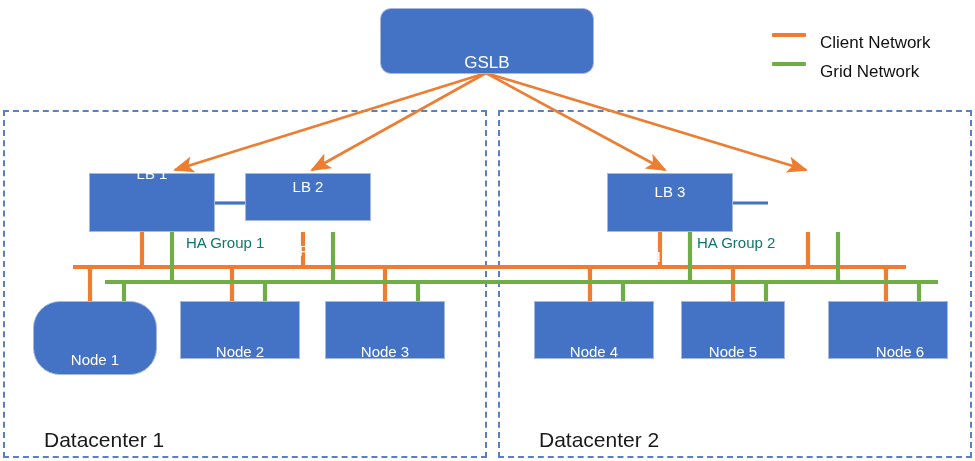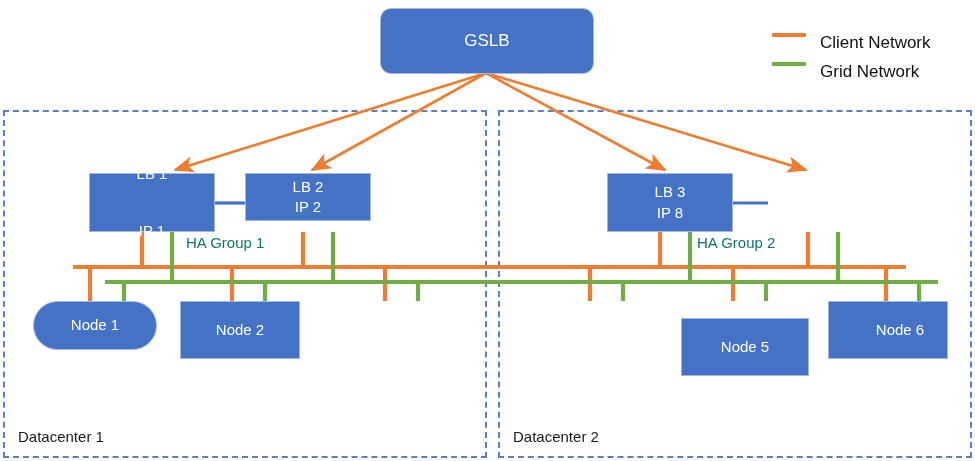--- a/index.html
+++ b/index.html
@@ -15,23 +15,24 @@
 
   
   .dc{
     position:absolute;
     border:2px dashed #5B7FC7;
     box-sizing:border-box;
     background:transparent;
   }
   .dc-label{
     position:absolute;
-    font-size:15px;
+    font-size:21px;
     color:#1a1a1a;
     white-space:nowrap;
+    margin-left:26px;
   }
 
   
   .box{
     position:absolute;
     background:#4472C4;
     border:1px solid #A5B9DE;
     box-sizing:border-box;
     color:#ffffff;
     display:flex;
@@ -41,21 +42,21 @@
     font-size:15px;
     line-height:1.35;
     text-align:center;
     white-space:nowrap;
   }
   .box.gslb{
     border-radius:11px;
     font-size:17px;
     border:1px solid #A5B9DE;
   }
-  .box .ln{display:block;}
+  .box .ln{display:block;margin-top:44px;}
 
   
   .ha-label{
     position:absolute;
     font-size:15px;
     color:#0f766e;
     white-space:nowrap;
   }
 
   
@@ -154,27 +155,33 @@
     <span class="ln">IP 2</span>
   </div>
   <div class="box" style="left:607px;top:173px;width:126px;height:59px;">
     <span class="ln">LB 3</span>
     <span class="ln">IP 8</span>
   </div>
 
   <div class="ha-label" style="left:186px;top:234px;">HA Group 1</div>
   <div class="ha-label" style="left:697px;top:234px;">HA Group 2</div>
 
-  <div class="box" style="left:33px;top:301px;width:124px;height:49px;border-radius:27px;">
+  <div class="box" style="left:33px;top:301px;width:124px;height:74px;border-radius:27px;">
     <span class="ln">Node 1</span>
   </div>
   <div class="box" style="left:180px;top:301px;width:120px;height:58px;justify-content:center;">
     <span class="ln">Node 2</span>
   </div>
-  <div class="box" style="left:681px;top:318px;width:128px;height:58px;">
+  <div class="box" style="left:325px;top:301px;width:120px;height:58px;">
+    <span class="ln">Node 3</span>
+  </div>
+  <div class="box" style="left:534px;top:301px;width:120px;height:58px;">
+    <span class="ln">Node 4</span>
+  </div>
+  <div class="box" style="left:681px;top:301px;width:104px;height:58px;">
     <span class="ln">Node 5</span>
   </div>
   <div class="box" style="left:828px;top:301px;width:120px;height:58px;padding-left:24px;">
     <span class="ln">Node 6</span>
   </div>
 
   <div class="legend">
     <div class="legend-row" style="left:772px;top:33px;">
       <span class="legend-swatch" style="background:#ED7D31;"></span>
       <span class="legend-text">Client Network</span>

